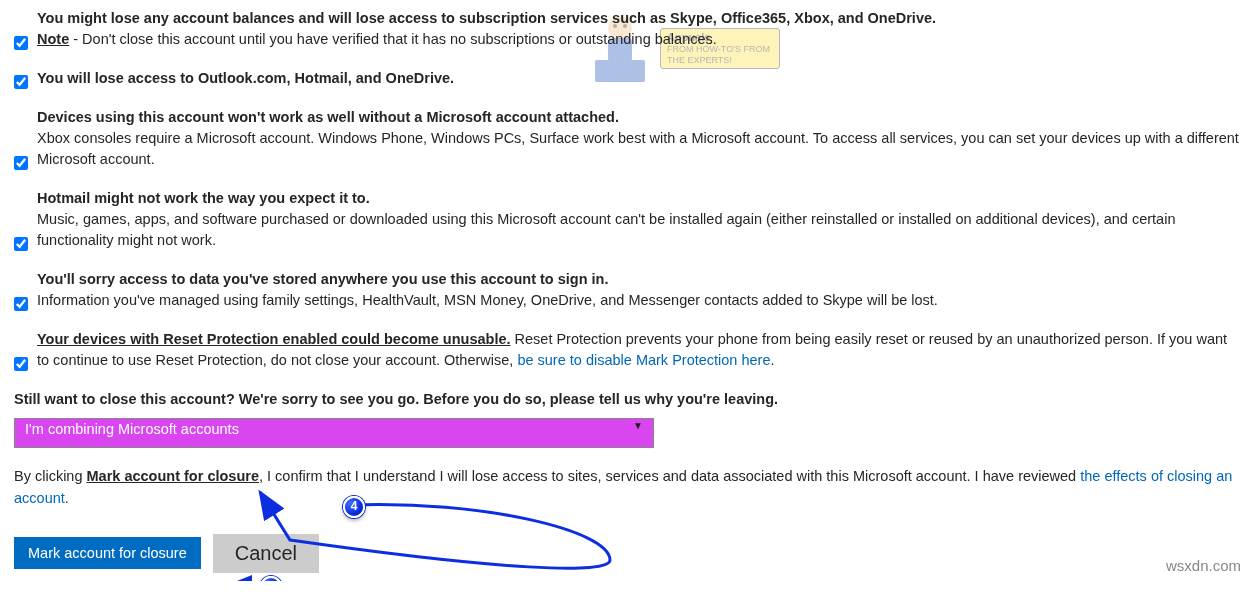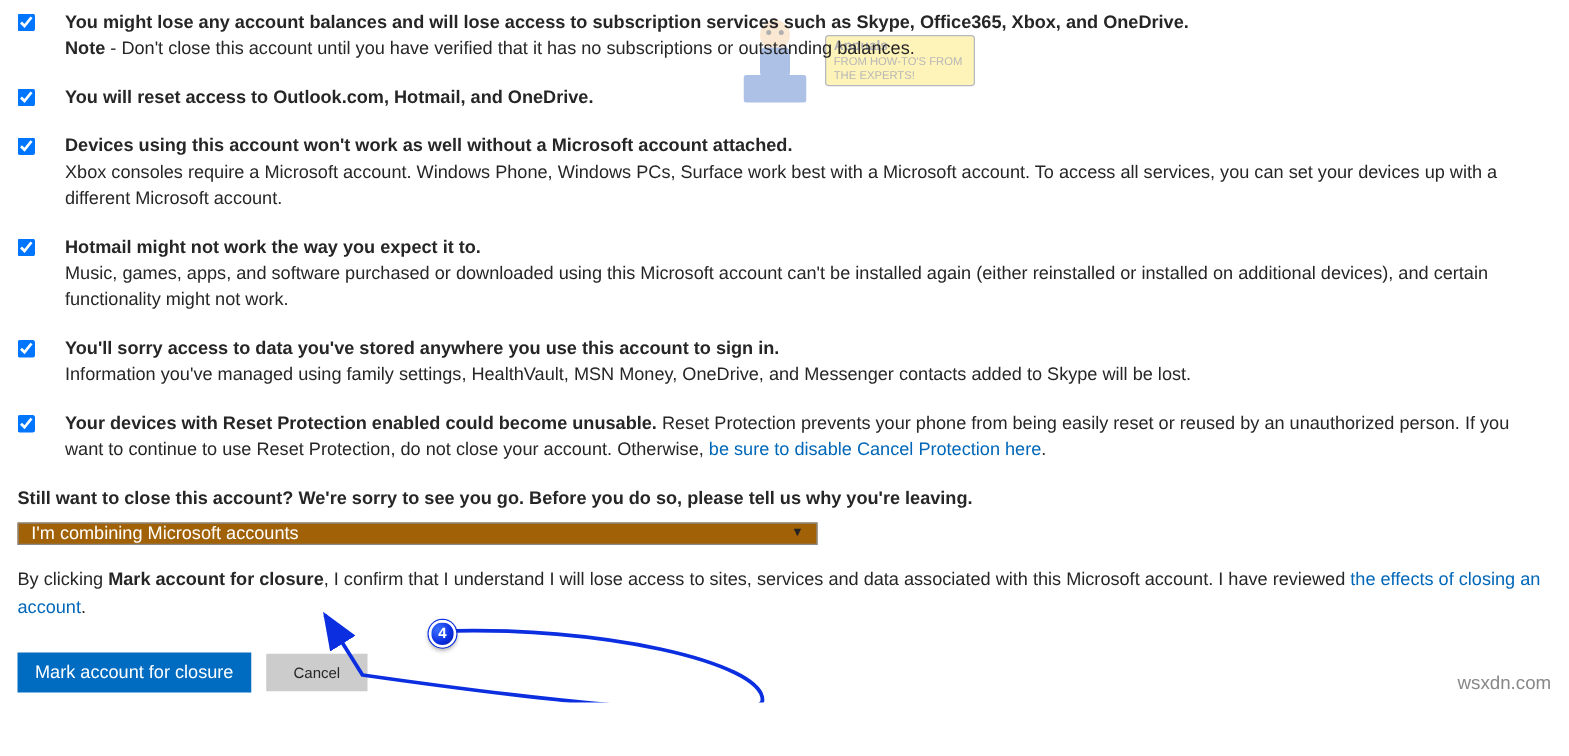--- a/index.html
+++ b/index.html
@@ -11,60 +11,60 @@
       font-family: "Segoe UI", Arial, sans-serif;
       font-size: 14.5px;
       color: #262626;
       padding: 8px 14px;
       width: 1255px;
       line-height: 1.45;
       position: relative;
     }
     .check-item {
       display: flex;
-      align-items: flex-start;
+      align-items: flex-end;
       margin-bottom: 18px;
-      gap: 24px;
+      gap: 9px;
     }
     .check-item input[type="checkbox"] {
       margin-top: 3px;
       width: 14px;
       height: 14px;
       flex-shrink: 0;
     }
     .check-item .text {
       flex: 1;
     }
     .check-item .heading {
       font-weight: 700;
       color: #262626;
     }
     .check-item .body {
       color: #262626;
     }
     .inline-heading {
       font-weight: 700;
+      text-decoration: underline;
     }
     a.link {
       color: #0067b8;
       text-decoration: none;
       cursor: pointer;
     }
     .prompt {
       font-weight: 700;
       margin: 6px 0 8px 0;
       color: #262626;
     }
     .dropdown {
       display: flex;
-      align-items: center;
       justify-content: space-between;
       width: 640px;
-      height: 18px;
-      background: #a16207;
+      height: 30px;
+      background: #d946ef;
       border: 1px solid #888;
       padding: 0 10px;
       color: #fff;
       font-size: 14.5px;
       cursor: pointer;
       user-select: none;
       margin-bottom: 18px;
       position: relative;
     }
     .dropdown .arrow {
@@ -88,21 +88,21 @@
       padding: 8px 14px;
       font-size: 14.5px;
       cursor: pointer;
       font-family: inherit;
     }
     .btn-secondary {
       background: #ccc;
       color: #262626;
       border: none;
       padding: 8px 22px;
-      font-size: 12px;
+      font-size: 20px;
       cursor: pointer;
       font-family: inherit;
     }
     .annot-circle {
       position: absolute;
       width: 22px;
       height: 22px;
       border-radius: 50%;
       background: radial-gradient(circle at 30% 30%, #3d6fff 0%, #0b2ee0 60%, #061aa0 100%);
       border: 2px solid #fff;
@@ -185,21 +185,21 @@
     </div>
     <div class="body">
       <span class="inline-heading">Note</span><span> - Don't close this account until you have verified that it has no subscriptions or outstanding balances.</span>
     </div>
   </div>
 </div>
 
 <div class="check-item">
   <input type="checkbox" checked="" style="">
   <div class="text">
-    <div class="heading">You will reset access to Outlook.com, Hotmail, and OneDrive.</div>
+    <div class="heading">You will lose access to Outlook.com, Hotmail, and OneDrive.</div>
   </div>
 </div>
 
 <div class="check-item">
   <input type="checkbox" checked="" style="">
   <div class="text">
     <div class="heading">Devices using this account won't work as well without a Microsoft account attached.</div>
     <div class="body">Xbox consoles require a Microsoft account. Windows Phone, Windows PCs, Surface work best with a Microsoft account. To access all services, you can set your devices up with a different Microsoft account.</div>
   </div>
 </div>
@@ -216,21 +216,21 @@
   <input type="checkbox" checked="" style="">
   <div class="text">
     <div class="heading">You'll sorry access to data you've stored anywhere you use this account to sign in.</div>
     <div class="body">Information you've managed using family settings, HealthVault, MSN Money, OneDrive, and Messenger contacts added to Skype will be lost.</div>
   </div>
 </div>
 
 <div class="check-item">
   <input type="checkbox" checked="" style="">
   <div class="text">
-    <span class="inline-heading">Your devices with Reset Protection enabled could become unusable.</span><span class="body"> Reset Protection prevents your phone from being easily reset or reused by an unauthorized person. If you want to continue to use Reset Protection, do not close your account. Otherwise, </span><a href="#" class="link">be sure to disable Cancel Protection here</a><span>.</span>
+    <span class="inline-heading">Your devices with Reset Protection enabled could become unusable.</span><span class="body"> Reset Protection prevents your phone from being easily reset or reused by an unauthorized person. If you want to continue to use Reset Protection, do not close your account. Otherwise, </span><a href="#" class="link">be sure to disable Mark Protection here</a><span>.</span>
   </div>
 </div>
 
 <div class="prompt">Still want to close this account? We're sorry to see you go. Before you do so, please tell us why you're leaving.</div>
 
 <div class="dropdown">
   <span>I'm combining Microsoft accounts</span>
   <span class="arrow">▼</span>
 </div>
 

